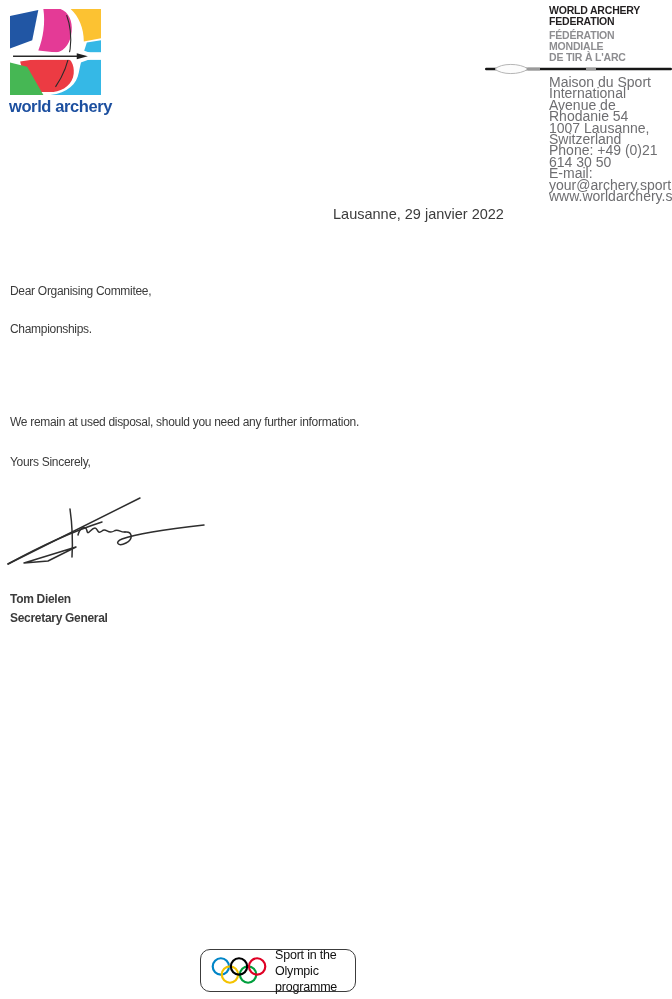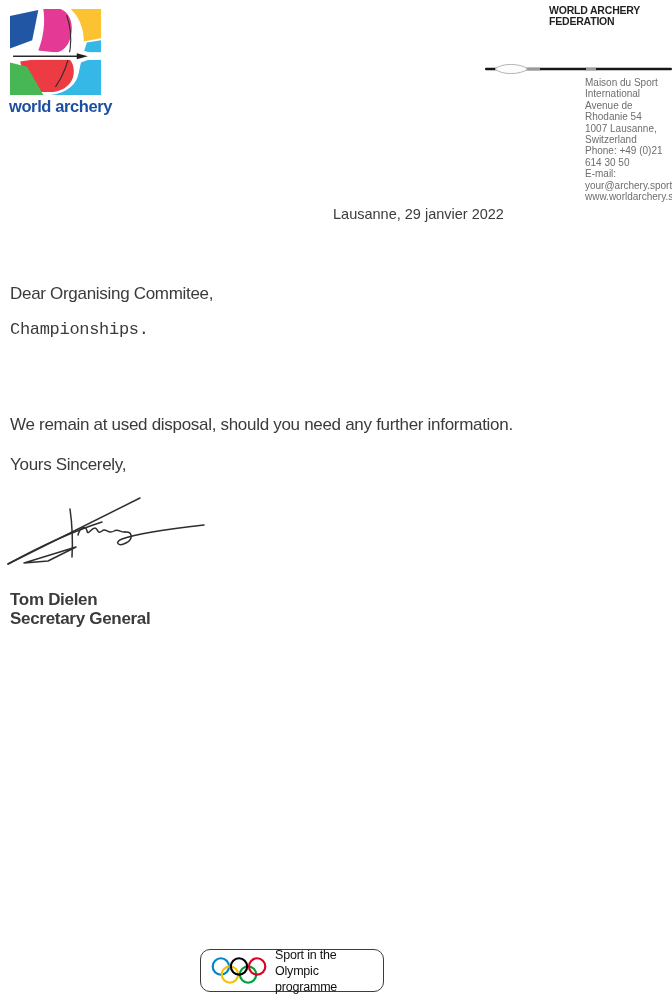--- a/index.html
+++ b/index.html
@@ -23,43 +23,43 @@
     font-size:10.5px; font-weight:bold; line-height:10.8px;
     letter-spacing:-0.2px; color:#221f20;
   }
   .org-fr { margin-top:3px; }
   .org-fr div {
     font-size:10.5px; font-weight:bold; line-height:11px;
     letter-spacing:-0.2px; color:#8d8d90;
   }
   .arrow-svg { position:absolute; left:480px; top:62px; width:192px; height:14px; }
   .address { position:absolute; left:549px; top:77px; width:123px; }
-  .address div { font-size:10px; line-height:11.4px; color:#6e6e71;margin-left:36px; }
+  .address div { font-size:14px; line-height:11.4px; color:#6e6e71; }
   
   .date-line {
     position:absolute; left:333px; top:206px;
     font-size:14.5px; color:#3c3c3c; white-space:nowrap;
   }
-  .body-text { font-size:17px; letter-spacing:-0.3px; color:#3b3b3b; }
+  .body-text { font-size:12px; letter-spacing:-0.3px; color:#3b3b3b; }
   .salutation { position:absolute; left:10px; top:284px; white-space:nowrap; }
   .paragraph { position:absolute; left:10px; top:320px; width:592px; }
   .para-line {
     line-height:19px; text-align:justify; text-align-last:justify;
     text-justify:inter-word;
   }
-  .para-line.last { text-align:left; text-align-last:left;font-family:Liberation Mono, monospace; }
+  .para-line.last { text-align:left; text-align-last:left; }
   .company-bold { font-weight:bold; color:#333333; }
   .disposal { position:absolute; left:10px; top:415px; white-space:nowrap; }
   .closing { position:absolute; left:10px; top:455px; white-space:nowrap; }
   .signature-svg { position:absolute; left:4px; top:487px; width:206px; height:80px; }
   .signer { position:absolute; left:10px; top:590px; }
   .signer div { line-height:19px; white-space:nowrap;font-weight:bold; }
   
   .badge {
-    position:absolute; left:200px; top:949px; width:184px; height:43px;
+    position:absolute; left:200px; top:949px; width:156px; height:43px;
     border:1.5px solid #3c3c3c; border-radius:10px;
     display:flex; align-items:center; padding-left:9px;
     background:#ffffff;
   }
   .rings-svg { width:58px; height:31px; flex:0 0 auto; }
   .badge-text { margin-left:7px; font-size:12.5px; line-height:16px; color:#111111; letter-spacing:-0.2px; }
 </style>
 </head>
 <body>
 
@@ -78,20 +78,25 @@
   <path d="M70,40 L88,46.5 L70,53 Z" fill="#ffffff"></path>
   <rect x="3" y="46" width="64" height="1.4" fill="#1f1f1f"></rect>
   <path d="M66,43.8 L77,46.7 L66,49.6 Z" fill="#1f1f1f"></path>
 </svg>
 <div class="logotype">world archery</div>
 
 <div class="header-right">
   <div class="org-en">
     <div>WORLD ARCHERY</div>
     <div>FEDERATION</div>
+  </div>
+  <div class="org-fr">
+    <div>FÉDÉRATION</div>
+    <div>MONDIALE</div>
+    <div>DE TIR À L'ARC</div>
   </div>
 </div>
 
 <svg class="arrow-svg" viewBox="0 0 192 14" aria-hidden="true">
   <rect x="5" y="5.8" width="187" height="2.5" rx="1.2" fill="#161616"></rect>
   <rect x="48" y="5.8" width="12" height="2.5" fill="#9a9a9a"></rect>
   <rect x="106" y="5.8" width="10" height="2.5" fill="#9a9a9a"></rect>
   <path d="M15,7 C21,1 40,0.8 48,7 C40,13.2 21,13 15,7 Z" fill="#fcfcfc" stroke="#adadad" stroke-width="0.9"></path>
 </svg>
 

